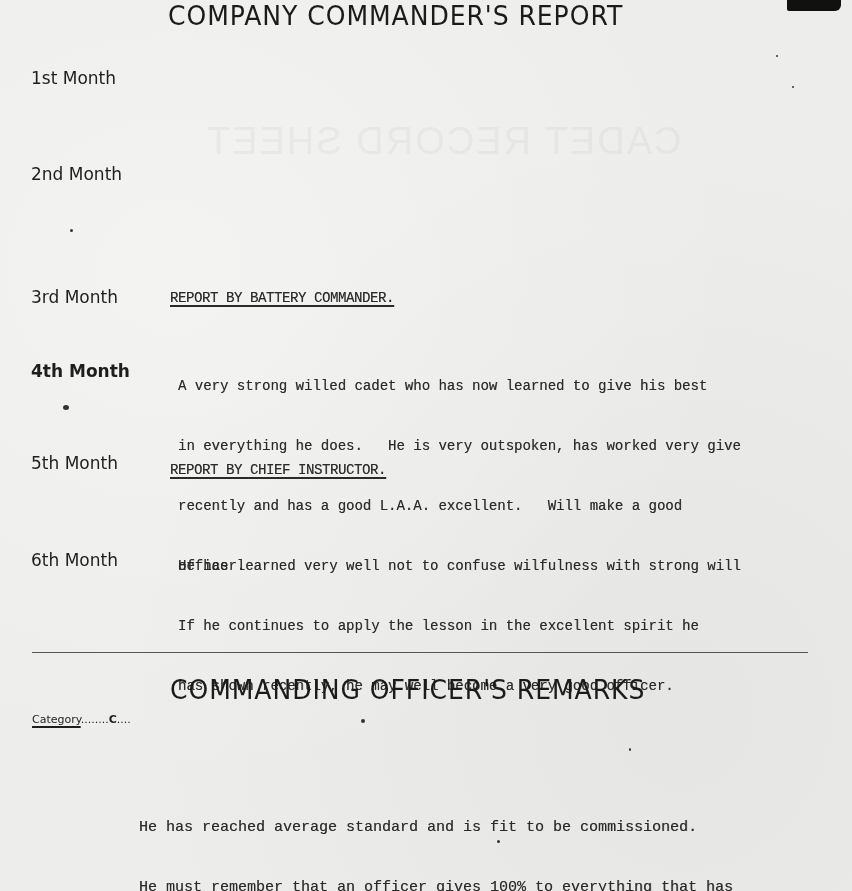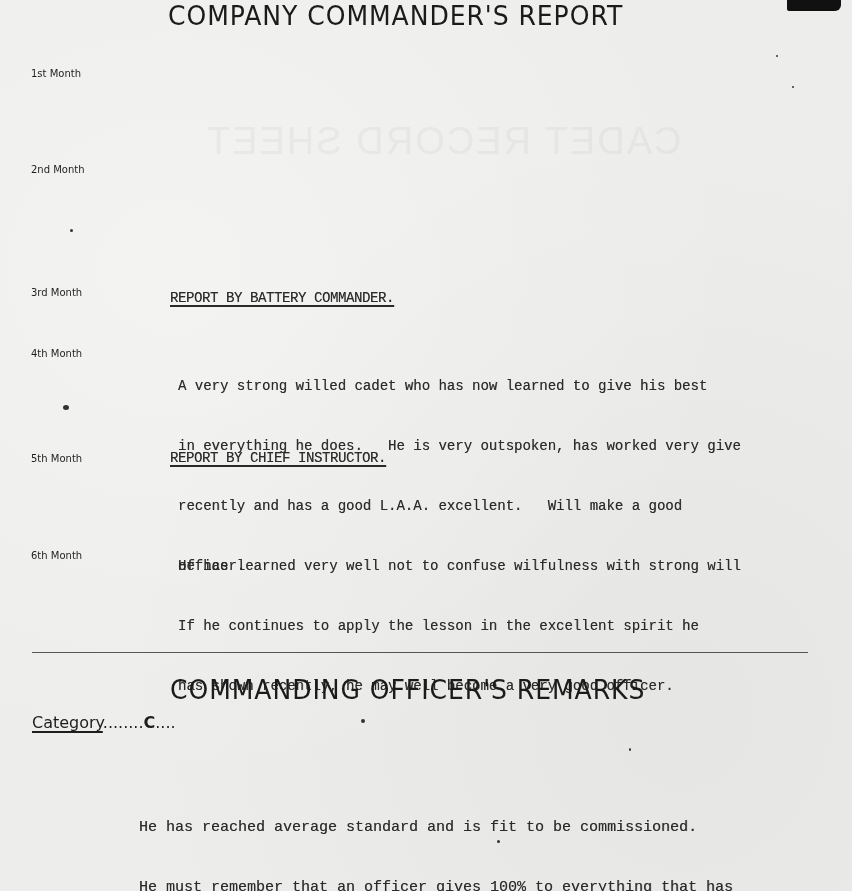--- a/index.html
+++ b/index.html
@@ -64,21 +64,21 @@
       left: 170px;
       top: 674px;
       font-size: 27px;
       transform: scaleX(0.93);
       transform-origin: left top;
     }
     .month {
       position: absolute;
       left: 31px;
       font-family: "DejaVu Sans", sans-serif;
-      font-size: 10px;
+      font-size: 17px;
       color: #1e1e1e;
       white-space: nowrap;
     }
     .typed {
       font-family: "Liberation Mono", monospace;
       font-size: 14px;
       line-height: 20px;
       color: #2a2a2a;
       white-space: pre;
       text-shadow: 0.3px 0 0 rgba(40,40,40,0.5);
@@ -103,21 +103,21 @@
       top: 652px;
       width: 776px;
       height: 0;
       border-top: 1.5px solid #555;
     }
     .category {
       position: absolute;
       left: 32px;
       top: 713px;
       font-family: "DejaVu Sans", sans-serif;
-      font-size: 16px;
+      font-size: 11px;
       color: #1e1e1e;
       white-space: nowrap;
     }
     .category .label {
       text-decoration: underline;
       text-decoration-thickness: 1.5px;
       text-underline-offset: 3px;
     }
     .speck {
       position: absolute;
@@ -132,33 +132,33 @@
 
   <div class="ghost">CADET RECORD SHEET</div>
 
   <div class="corner-mark"></div>
 
   <h1 class="heading h-company">COMPANY COMMANDER'S REPORT</h1>
 
   <div class="month" style="top:68px;">1st Month</div>
   <div class="month" style="top:164px;">2nd Month</div>
   <div class="month" style="top:262px;margin-top:25px;">3rd Month</div>
-  <div class="month" style="top:348px;">4th Month</div>
+  <div class="month" style="top:361px;font-weight:bold;">4th Month</div>
   <div class="month" style="top:453px;">5th Month</div>
   <div class="month" style="top:550px;">6th Month</div>
 
   <div class="typed section-title" style="left:170px; top:288px;">REPORT BY BATTERY COMMANDER.</div>
   <div class="typed para" style="left:170px; top:328px;">
     <span class="line">A very strong willed cadet who has now learned to give his best</span>
     <span class="line">in everything he does.   He is very outspoken, has worked very give</span>
     <span class="line">recently and has a good L.A.A. excellent.   Will make a good</span>
     <span class="line">officer.</span>
   </div>
 
-  <div class="typed section-title" style="left:170px; top:448px;">REPORT BY CHIEF INSTRUCTOR.</div>
+  <div class="typed section-title" style="left:170px; top:460px;">REPORT BY CHIEF INSTRUCTOR.</div>
   <div class="typed para" style="left:170px; top:508px;">
     <span class="line">He has learned very well not to confuse wilfulness with strong will</span>
     <span class="line">If he continues to apply the lesson in the excellent spirit he</span>
     <span class="line">has shown recently, he may well become a very good officer.</span>
   </div>
 
   <div class="rule"></div>
 
   <h2 class="heading h-co">COMMANDING OFFICER'S REMARKS</h2>
 

